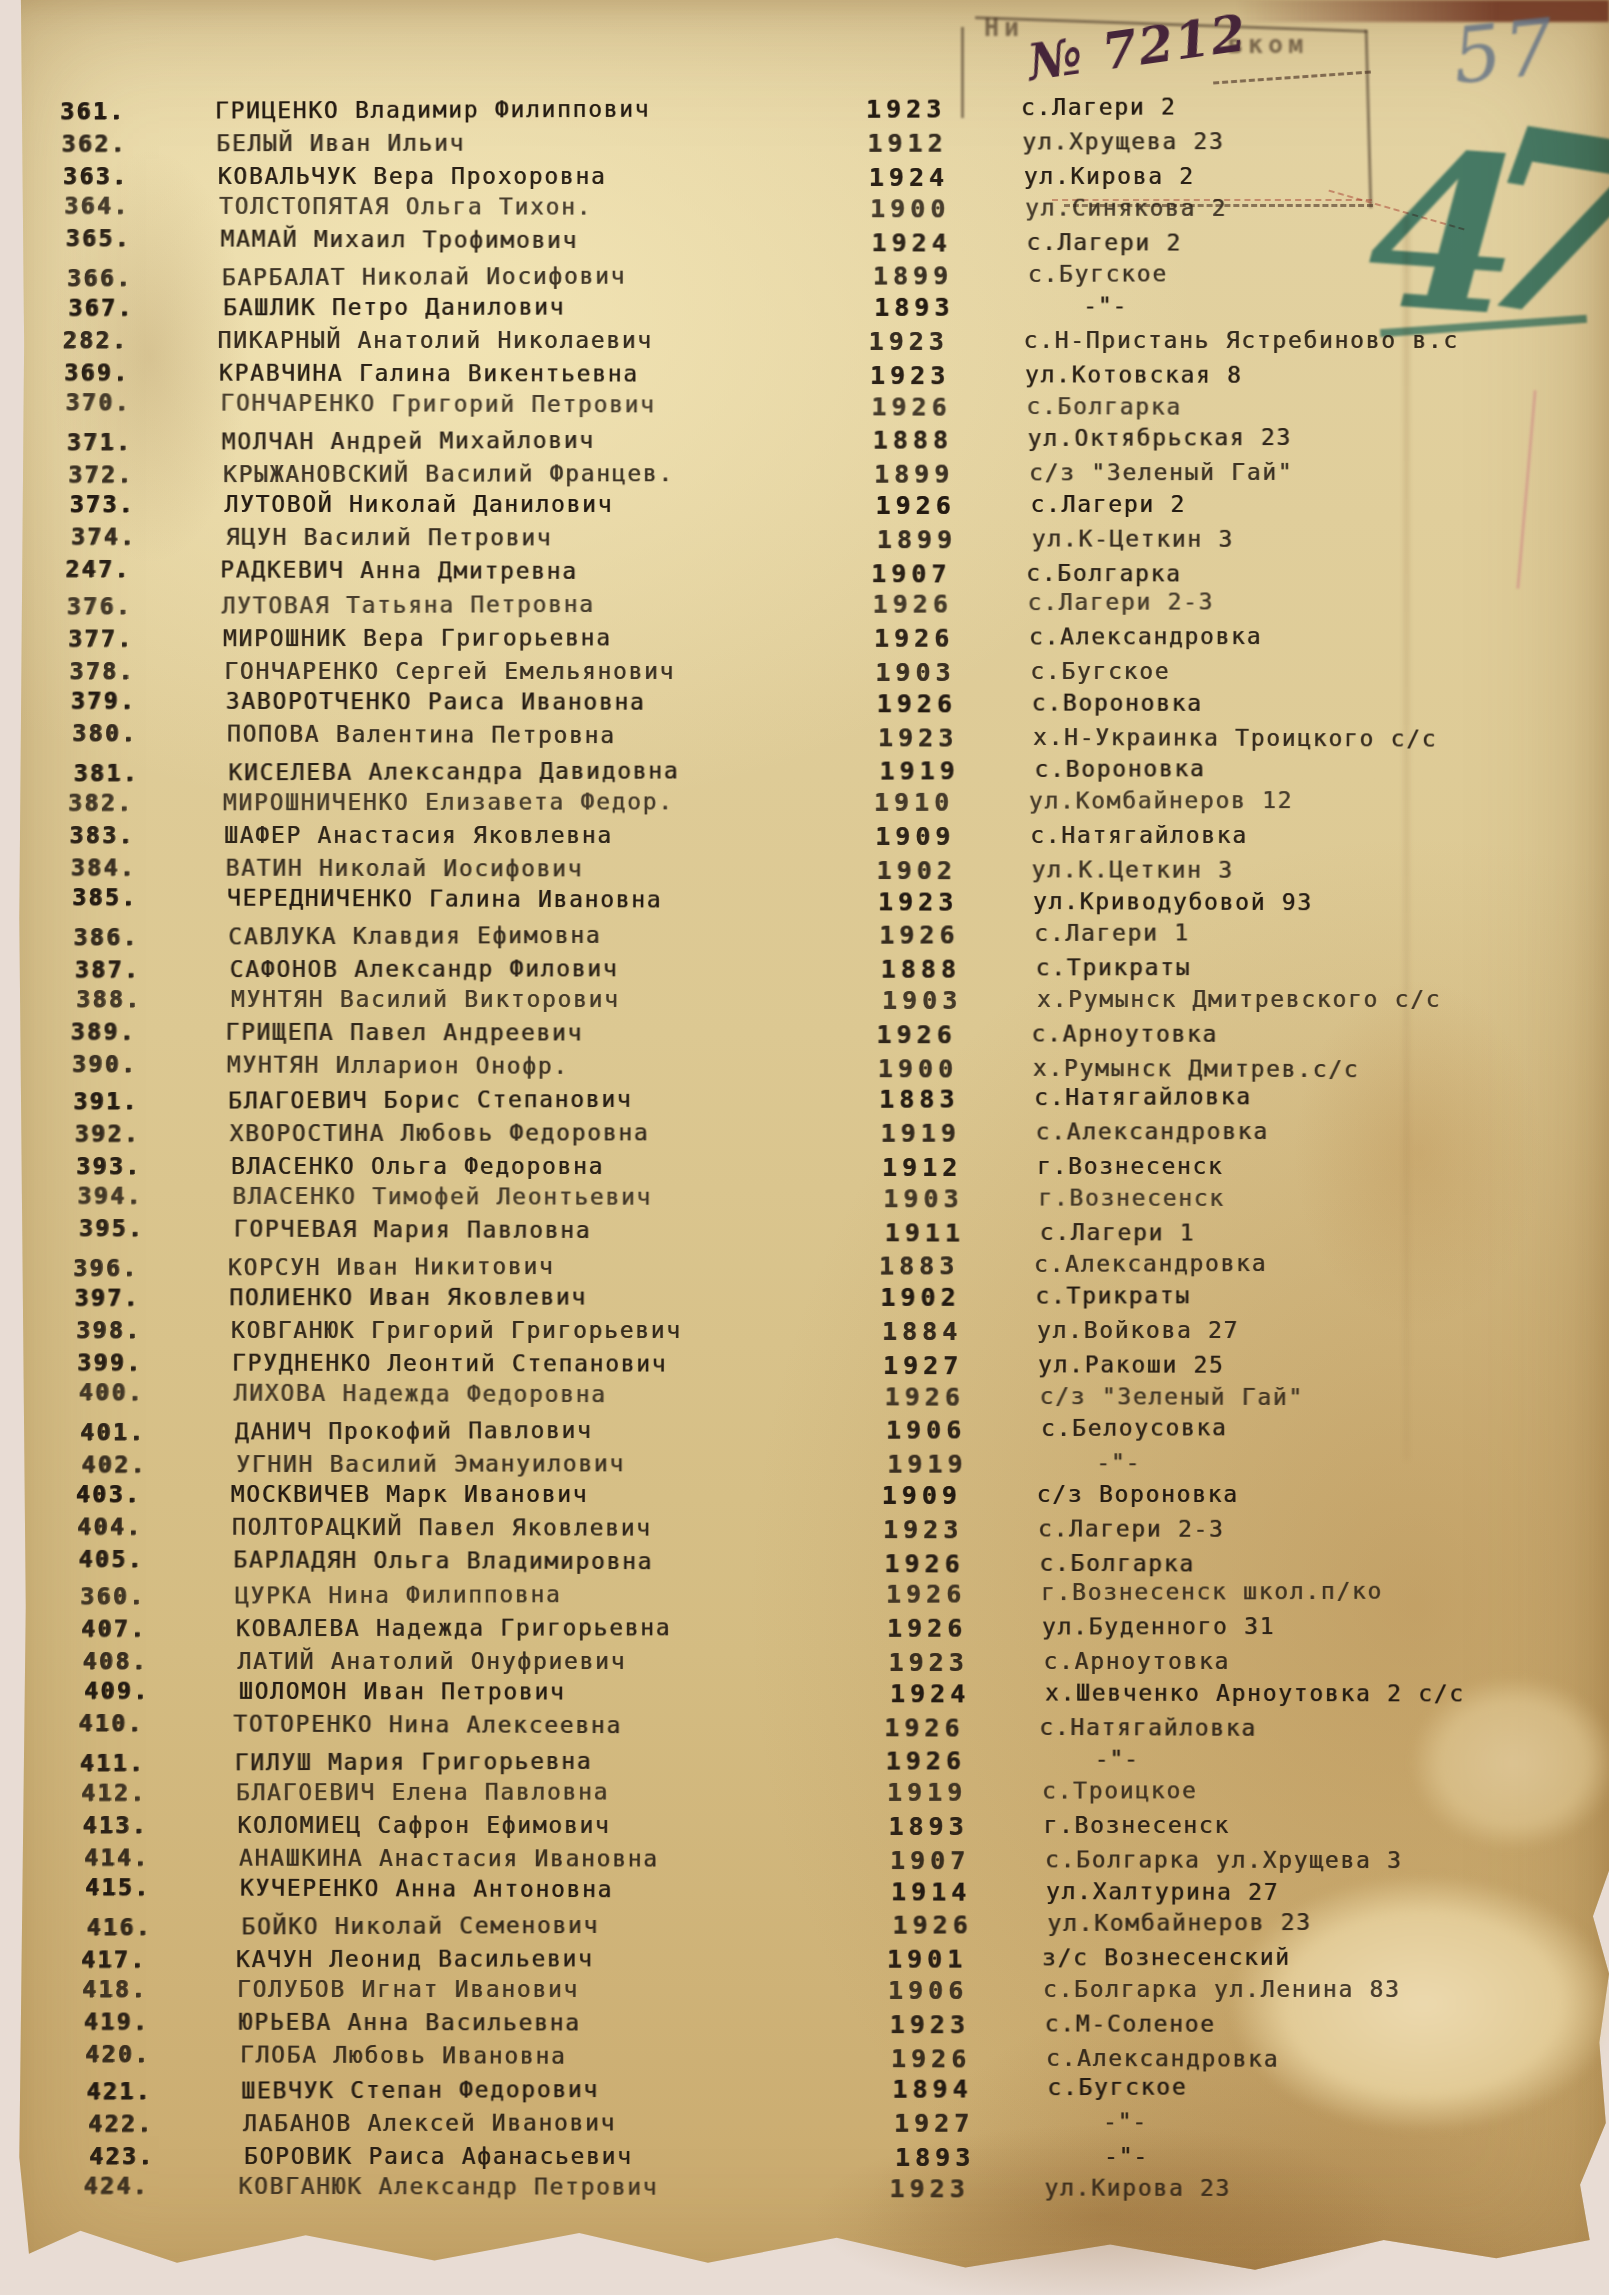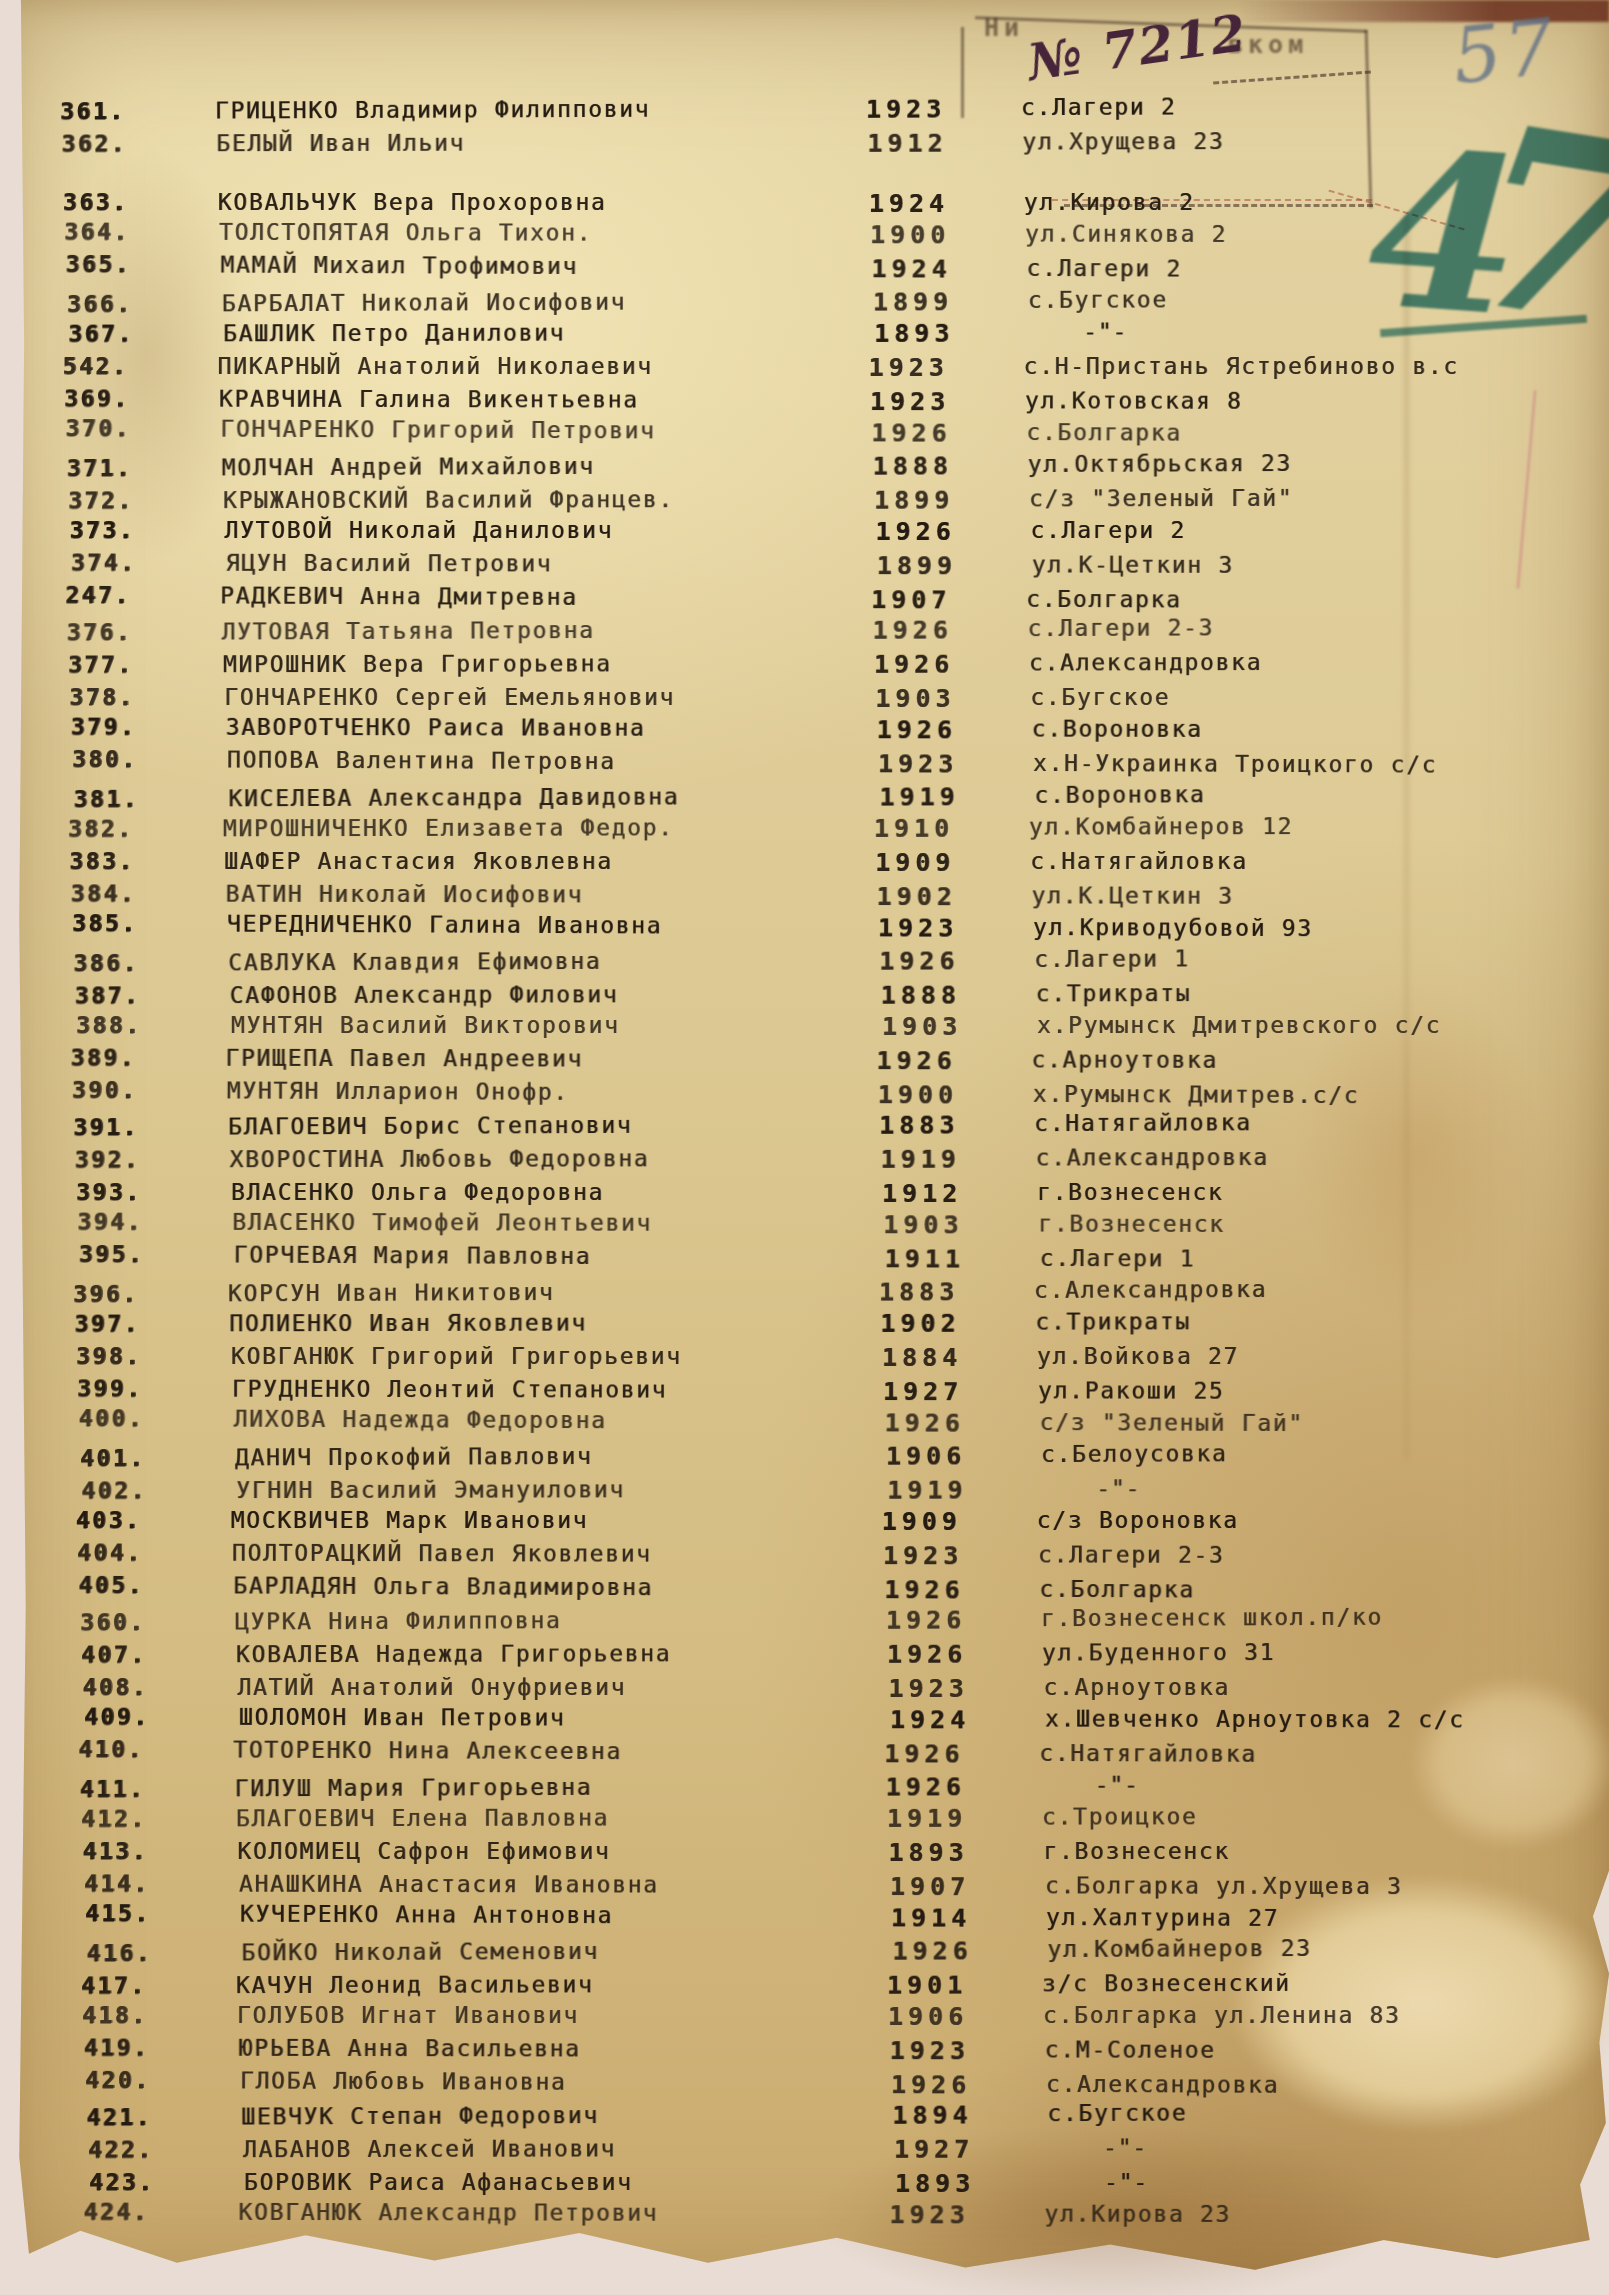--- a/index.html
+++ b/index.html
@@ -101,21 +101,21 @@
         <span class="cell name">ГРИЦЕНКО Владимир Филиппович</span>
         <span class="cell year">1923</span>
         <span class="cell addr">с.Лагери 2</span>
       </div>
       <div class="row" style="transform: translate(-1.6px, 0px) rotate(-0.12deg); opacity: 0.9;">
         <span class="cell num">362.</span>
         <span class="cell name">БЕЛЫЙ Иван Ильич</span>
         <span class="cell year">1912</span>
         <span class="cell addr">ул.Хрущева 23</span>
       </div>
-      <div class="row" style="transform: translate(-0.2px, 0.9px) rotate(0deg); opacity: 0.97; margin-top: 26px;">
+      <div class="row" style="transform: translate(-0.2px, 0.9px) rotate(0deg); opacity: 0.97;">
         <span class="cell num">363.</span>
         <span class="cell name">КОВАЛЬЧУК Вера Прохоровна</span>
         <span class="cell year">1924</span>
         <span class="cell addr">ул.Кирова 2</span>
       </div>
       <div class="row" style="transform: translate(1.1px, -0.9px) rotate(0.12deg); opacity: 0.82;">
         <span class="cell num">364.</span>
         <span class="cell name">ТОЛСТОПЯТАЯ Ольга Тихон.</span>
         <span class="cell year">1900</span>
         <span class="cell addr">ул.Синякова 2</span>
@@ -132,21 +132,21 @@
         <span class="cell year">1899</span>
         <span class="cell addr">с.Бугское</span>
       </div>
       <div class="row" style="transform: translate(5.2px, -0.9px) rotate(-0.12deg); opacity: 1;">
         <span class="cell num">367.</span>
         <span class="cell name">БАШЛИК Петро Данилович</span>
         <span class="cell year">1893</span>
         <span class="cell addr ditto">-"-</span>
       </div>
       <div class="row" style="transform: translate(-0.4px, 0px) rotate(0deg); opacity: 0.9;">
-        <span class="cell num">542.</span>
+        <span class="cell num">282.</span>
         <span class="cell name">ПИКАРНЫЙ Анатолий Николаевич</span>
         <span class="cell year">1923</span>
         <span class="cell addr">с.Н-Пристань Ястребиново в.с</span>
       </div>
       <div class="row" style="transform: translate(1px, 0.9px) rotate(0.12deg); opacity: 0.97;">
         <span class="cell num">369.</span>
         <span class="cell name">КРАВЧИНА Галина Викентьевна</span>
         <span class="cell year">1923</span>
         <span class="cell addr">ул.Котовская 8</span>
       </div>

